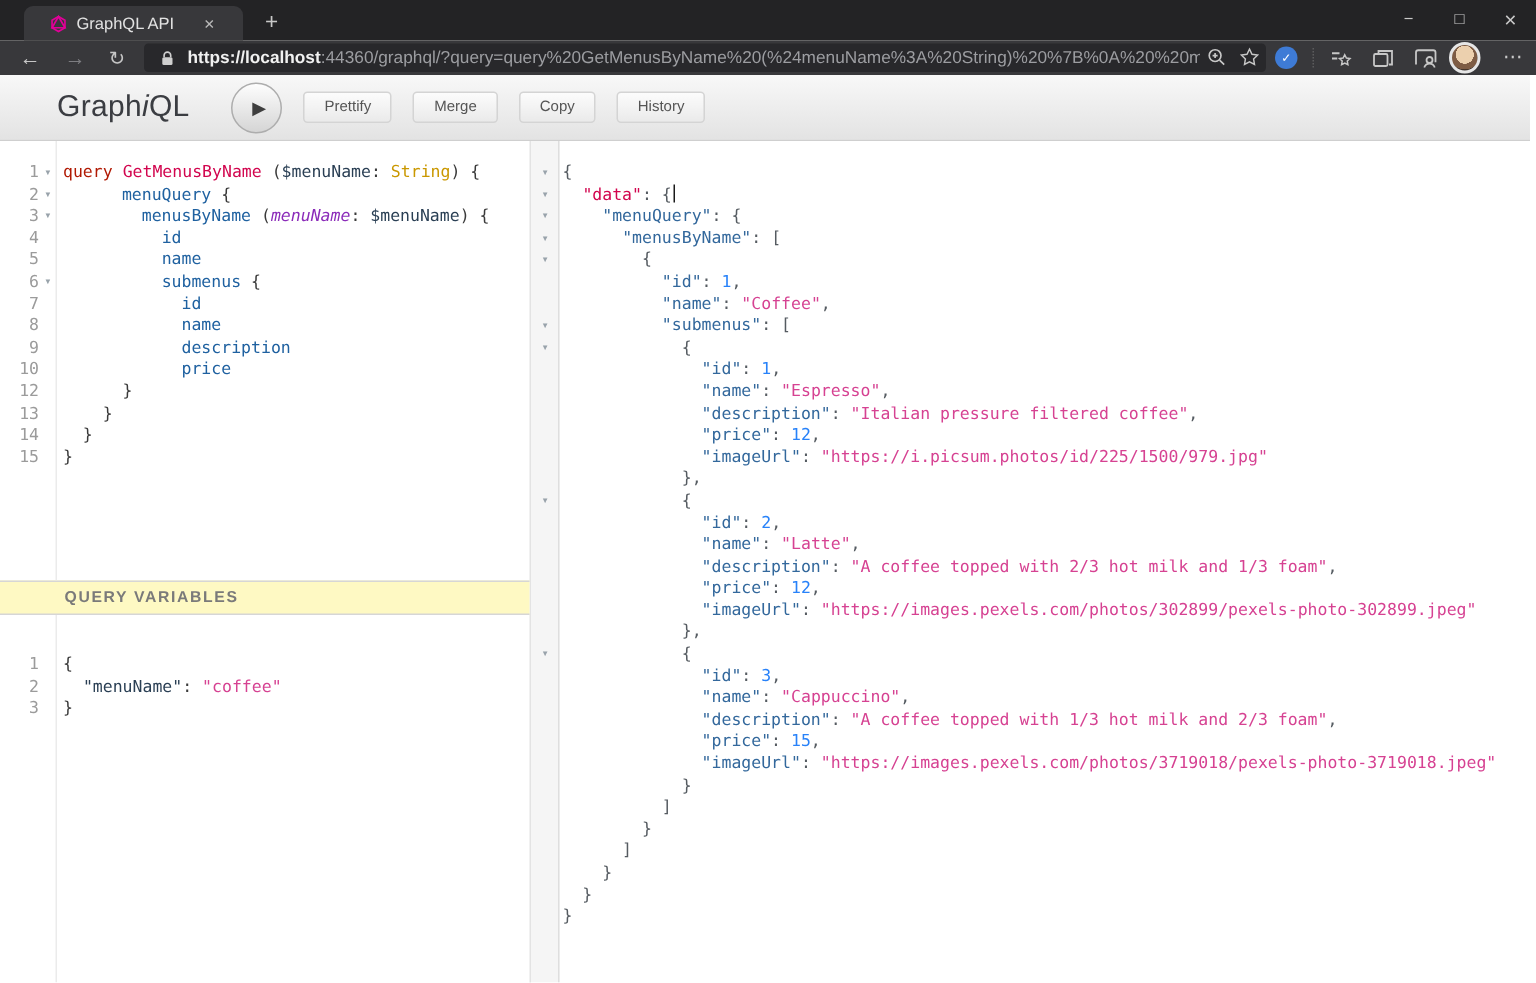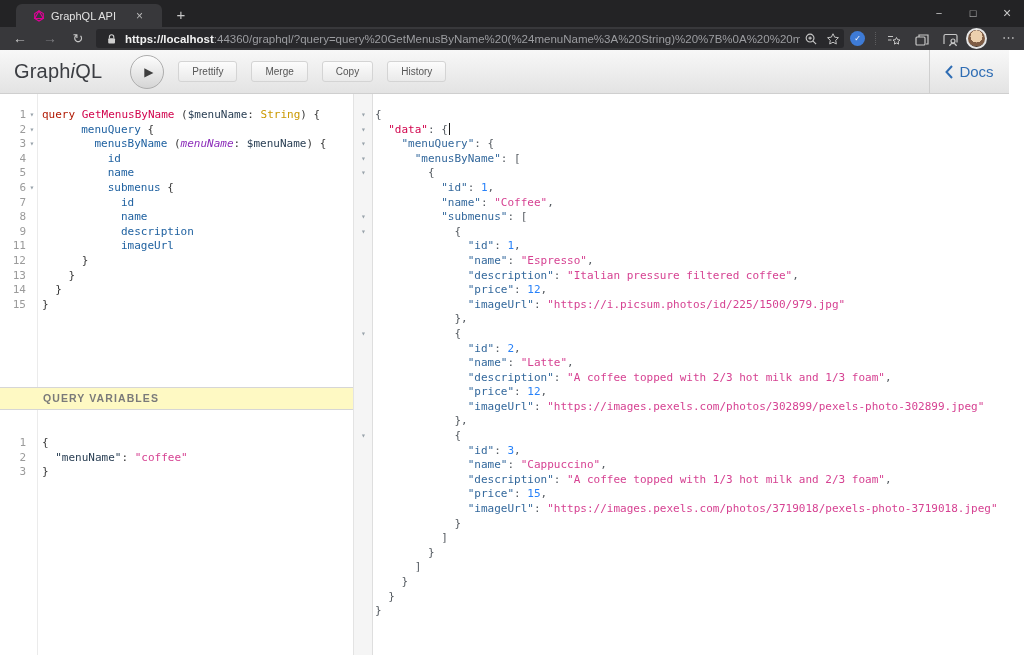--- a/index.html
+++ b/index.html
@@ -33,23 +33,23 @@
   .badge { position:absolute; left:850px; top:4px; width:15px; height:15px; border-radius:50%;
            background:#3e7bd6; color:#fff; font-size:8px; text-align:center; line-height:15px; }
   .vsep { position:absolute; left:875px; top:5px; height:13px; border-left:1px dotted #5c5c5e; }
   .avatar { position:absolute; left:966px; top:1px; width:21px; height:21px; border-radius:50%;
             border:2px solid #e6e6e6;
             background:radial-gradient(circle at 50% 38%, #ecd0ae 0 44%, #7e5c44 45% 72%, #43342b 73%); }
   .dots { position:absolute; left:997px; top:0; width:24px; height:23px; color:#c9c9c9;
           text-align:center; line-height:21px; font-size:13px; letter-spacing:1px; }
 
   
-  .gqltoolbar { position:absolute; top:50px; left:0; right:15px; height:44px;
+  .gqltoolbar { position:absolute; top:50px; left:0; right:4px; height:44px;
                 background:linear-gradient(#f8f8f8,#e3e3e3); border-bottom:1px solid #cfcfcf;
-                display:flex; align-items:center; }
+                display:flex; align-items:center;padding-left:24px; }
   .gql-logo { margin-left:14px; font-size:20px; color:#3b3d42; letter-spacing:.2px; }
   .gql-logo em { font-style:italic; }
   .execbtn { margin-left:28px; width:34px; height:34px; border-radius:50%;
              background:linear-gradient(#fdfdfd,#d5d5d5); border:1px solid #adadad;
              display:flex; align-items:center; justify-content:center; }
   .execbtn .play { color:#3e3e3e; font-size:12px; margin-left:3px; }
   .tbtn { margin-left:14px; padding:4px 13px; font-size:10px; color:#555;
           background:linear-gradient(#fcfcfc,#eaeaea); border:1px solid #d4d4d4; border-radius:3px; }
   .docsbox { position:absolute; right:0; top:0; bottom:0; width:80px; border-left:1px solid #cfcfcf;
              display:flex; align-items:center; justify-content:center; gap:6px;
@@ -157,41 +157,35 @@
 
 <div class="gqltoolbar">
   <span class="gql-logo"><span>Graph</span><em>i</em><span>QL</span></span>
   <div class="execbtn">
     <span class="play">▶</span>
   </div>
   <button class="tbtn">Prettify</button>
   <button class="tbtn">Merge</button>
   <button class="tbtn">Copy</button>
   <button class="tbtn">History</button>
-  <div class="docsbox">
-    <svg width="8" height="14" viewBox="0 0 8 14">
-      <path d="M7 1 L1.5 7 L7 13" fill="none" stroke="#2f6db4" stroke-width="2"></path>
-    </svg>
-    <span>Docs</span>
-  </div>
 </div>
 
 <div class="main">
   <div class="leftpane">
     <div class="queryed">
         <div class="cm-line"><span class="ln">1</span><span class="fold">▾</span><span class="code"><span class="tk-kw">query</span><span class="tk-ws"> </span><span class="tk-def">GetMenusByName</span><span class="tk-punc"> (</span><span class="tk-var">$menuName</span><span class="tk-punc">: </span><span class="tk-atom">String</span><span class="tk-punc">) {</span></span></div>
         <div class="cm-line"><span class="ln">2</span><span class="fold">▾</span><span class="code"><span class="tk-ws">  </span><span class="tk-prop">menuQuery</span><span class="tk-punc"> {</span></span></div>
         <div class="cm-line"><span class="ln">3</span><span class="fold">▾</span><span class="code"><span class="tk-ws">    </span><span class="tk-prop">menusByName</span><span class="tk-punc"> (</span><span class="tk-attr">menuName</span><span class="tk-punc">: </span><span class="tk-var">$menuName</span><span class="tk-punc">) {</span></span></div>
         <div class="cm-line"><span class="ln">4</span><span class="fold"></span><span class="code"><span class="tk-ws">      </span><span class="tk-prop">id</span></span></div>
         <div class="cm-line"><span class="ln">5</span><span class="fold"></span><span class="code"><span class="tk-ws">      </span><span class="tk-prop">name</span></span></div>
         <div class="cm-line"><span class="ln">6</span><span class="fold">▾</span><span class="code"><span class="tk-ws">      </span><span class="tk-prop">submenus</span><span class="tk-punc"> {</span></span></div>
         <div class="cm-line"><span class="ln">7</span><span class="fold"></span><span class="code"><span class="tk-ws">        </span><span class="tk-prop">id</span></span></div>
         <div class="cm-line"><span class="ln">8</span><span class="fold"></span><span class="code"><span class="tk-ws">        </span><span class="tk-prop">name</span></span></div>
         <div class="cm-line"><span class="ln">9</span><span class="fold"></span><span class="code"><span class="tk-ws">        </span><span class="tk-prop">description</span></span></div>
-        <div class="cm-line"><span class="ln">11</span><span class="fold"></span><span class="code"><span class="tk-ws">        </span><span class="tk-prop">imageUrl</span></span></div>
+        <div class="cm-line"><span class="ln">10</span><span class="fold"></span><span class="code"><span class="tk-ws">        </span><span class="tk-prop">price</span></span></div>
         <div class="cm-line"><span class="ln">12</span><span class="fold"></span><span class="code"><span class="tk-punc">      }</span></span></div>
         <div class="cm-line"><span class="ln">13</span><span class="fold"></span><span class="code"><span class="tk-punc">    }</span></span></div>
         <div class="cm-line"><span class="ln">14</span><span class="fold"></span><span class="code"><span class="tk-punc">  }</span></span></div>
         <div class="cm-line"><span class="ln">15</span><span class="fold"></span><span class="code"><span class="tk-punc">}</span></span></div>
       </div>
     <div class="vtitle"><span>QUERY VARIABLES</span></div>
     <div class="varsed">
         <div class="cm-line"><span class="ln">1</span><span class="fold"></span><span class="code"><span class="tk-punc">{</span></span></div>
         <div class="cm-line"><span class="ln">2</span><span class="fold"></span><span class="code"><span class="tk-ws">  </span><span class="tk-var">"menuName"</span><span class="tk-punc">: </span><span class="tk-str">"coffee"</span></span></div>
         <div class="cm-line"><span class="ln">3</span><span class="fold"></span><span class="code"><span class="tk-punc">}</span></span></div>

